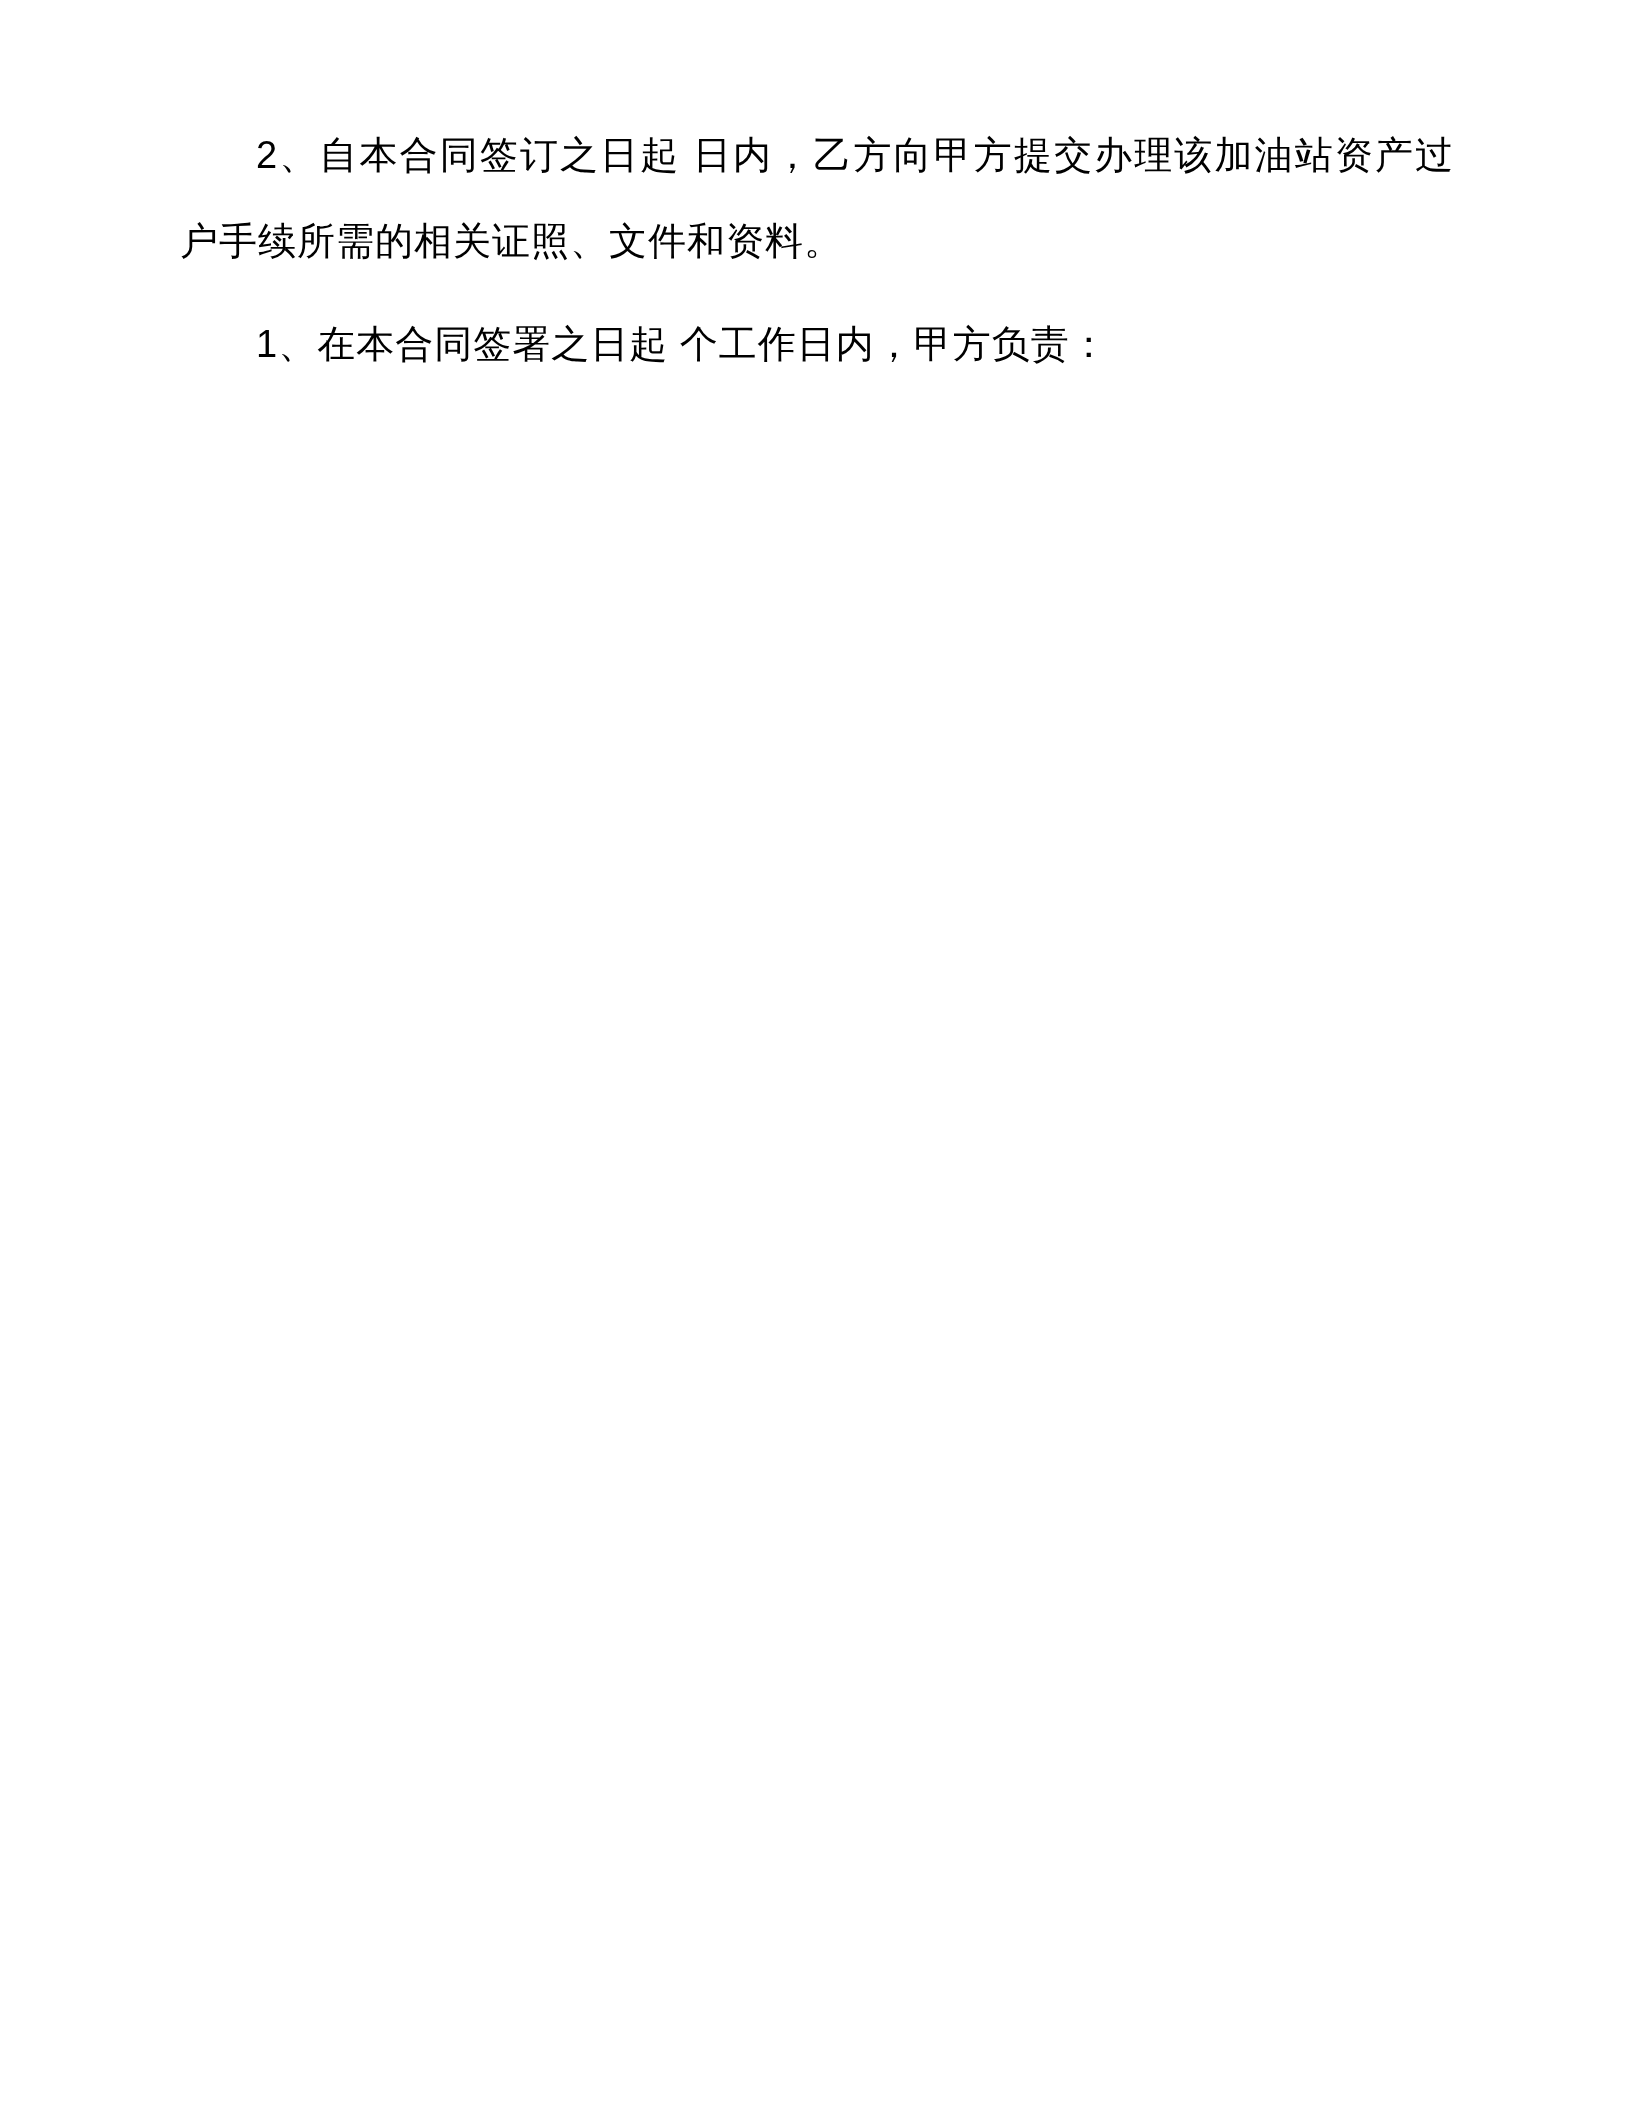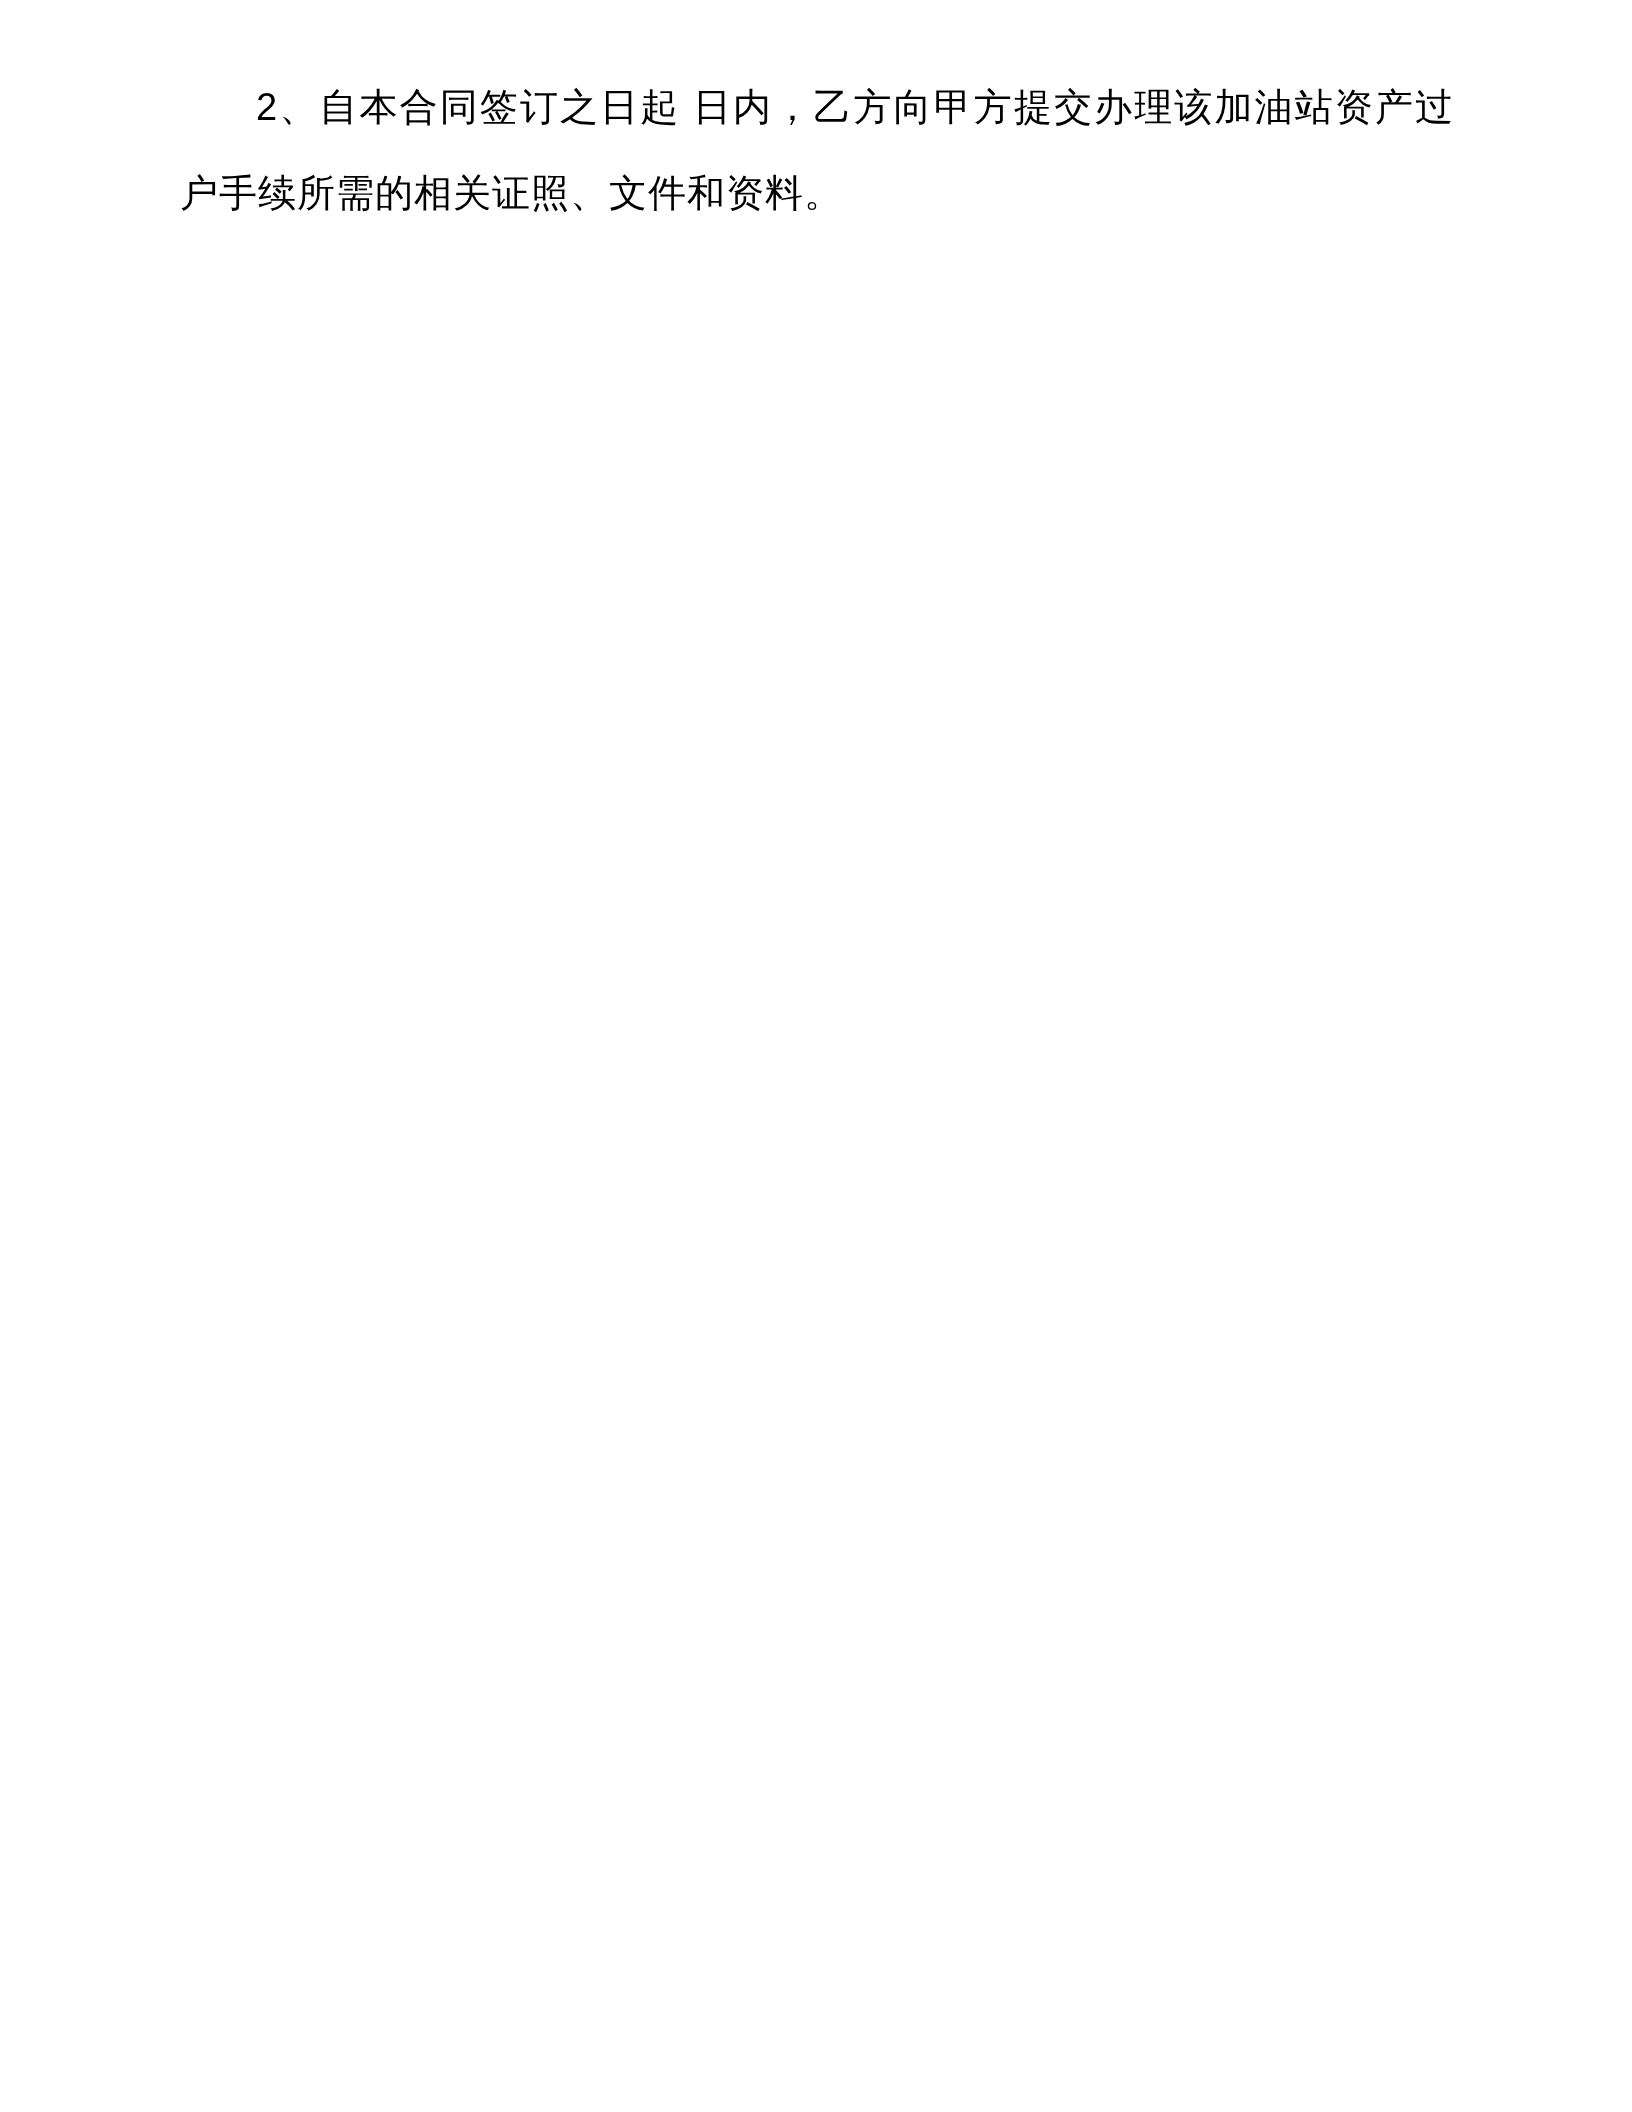--- a/index.html
+++ b/index.html
@@ -9,21 +9,21 @@
     background: #ffffff;
   }
   .page {
     position: relative;
     width: 1632px;
     height: 2112px;
     margin: 0 auto;
     background: #ffffff;
     overflow: hidden;
     box-sizing: border-box;
-    padding: 65px 178px 0 180px;
+    padding: 113px 178px 0 180px;
     font-family: "Liberation Sans", "DejaVu Sans", sans-serif;
     color: #000000;
   }
   .doc-body p {
     margin: 0 0 17px 0;
     font-size: 38px;
     line-height: 2.26;
     text-align: justify;
     text-justify: inter-ideograph;
     text-indent: 76px;
@@ -31,14 +31,15 @@
     word-break: break-all;
     color: #000000;
   }
 </style>
 </head>
 <body>
 
 <div class="page">
   <div class="doc-body">
     <p>2、自本合同签订之日起 日内，乙方向甲方提交办理该加油站资产过户手续所需的相关证照、文件和资料。</p>
+    <p>1、在本合同签署之日起 个工作日内，甲方负责：</p>
   </div>
 </div>
 
 </body></html>

